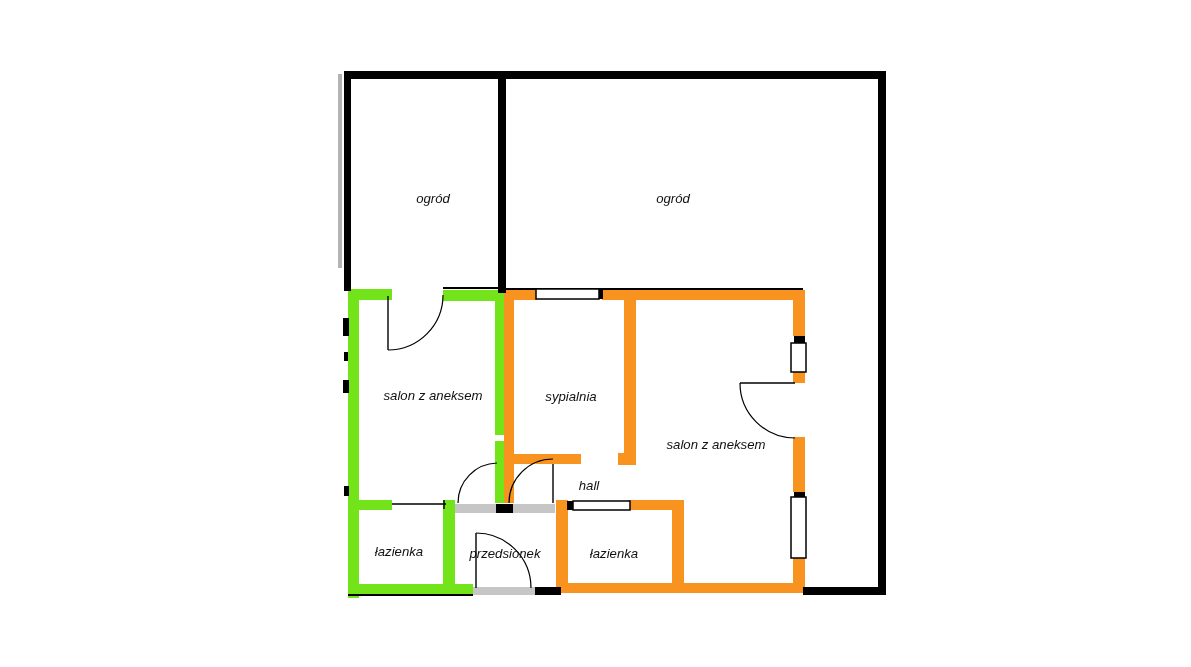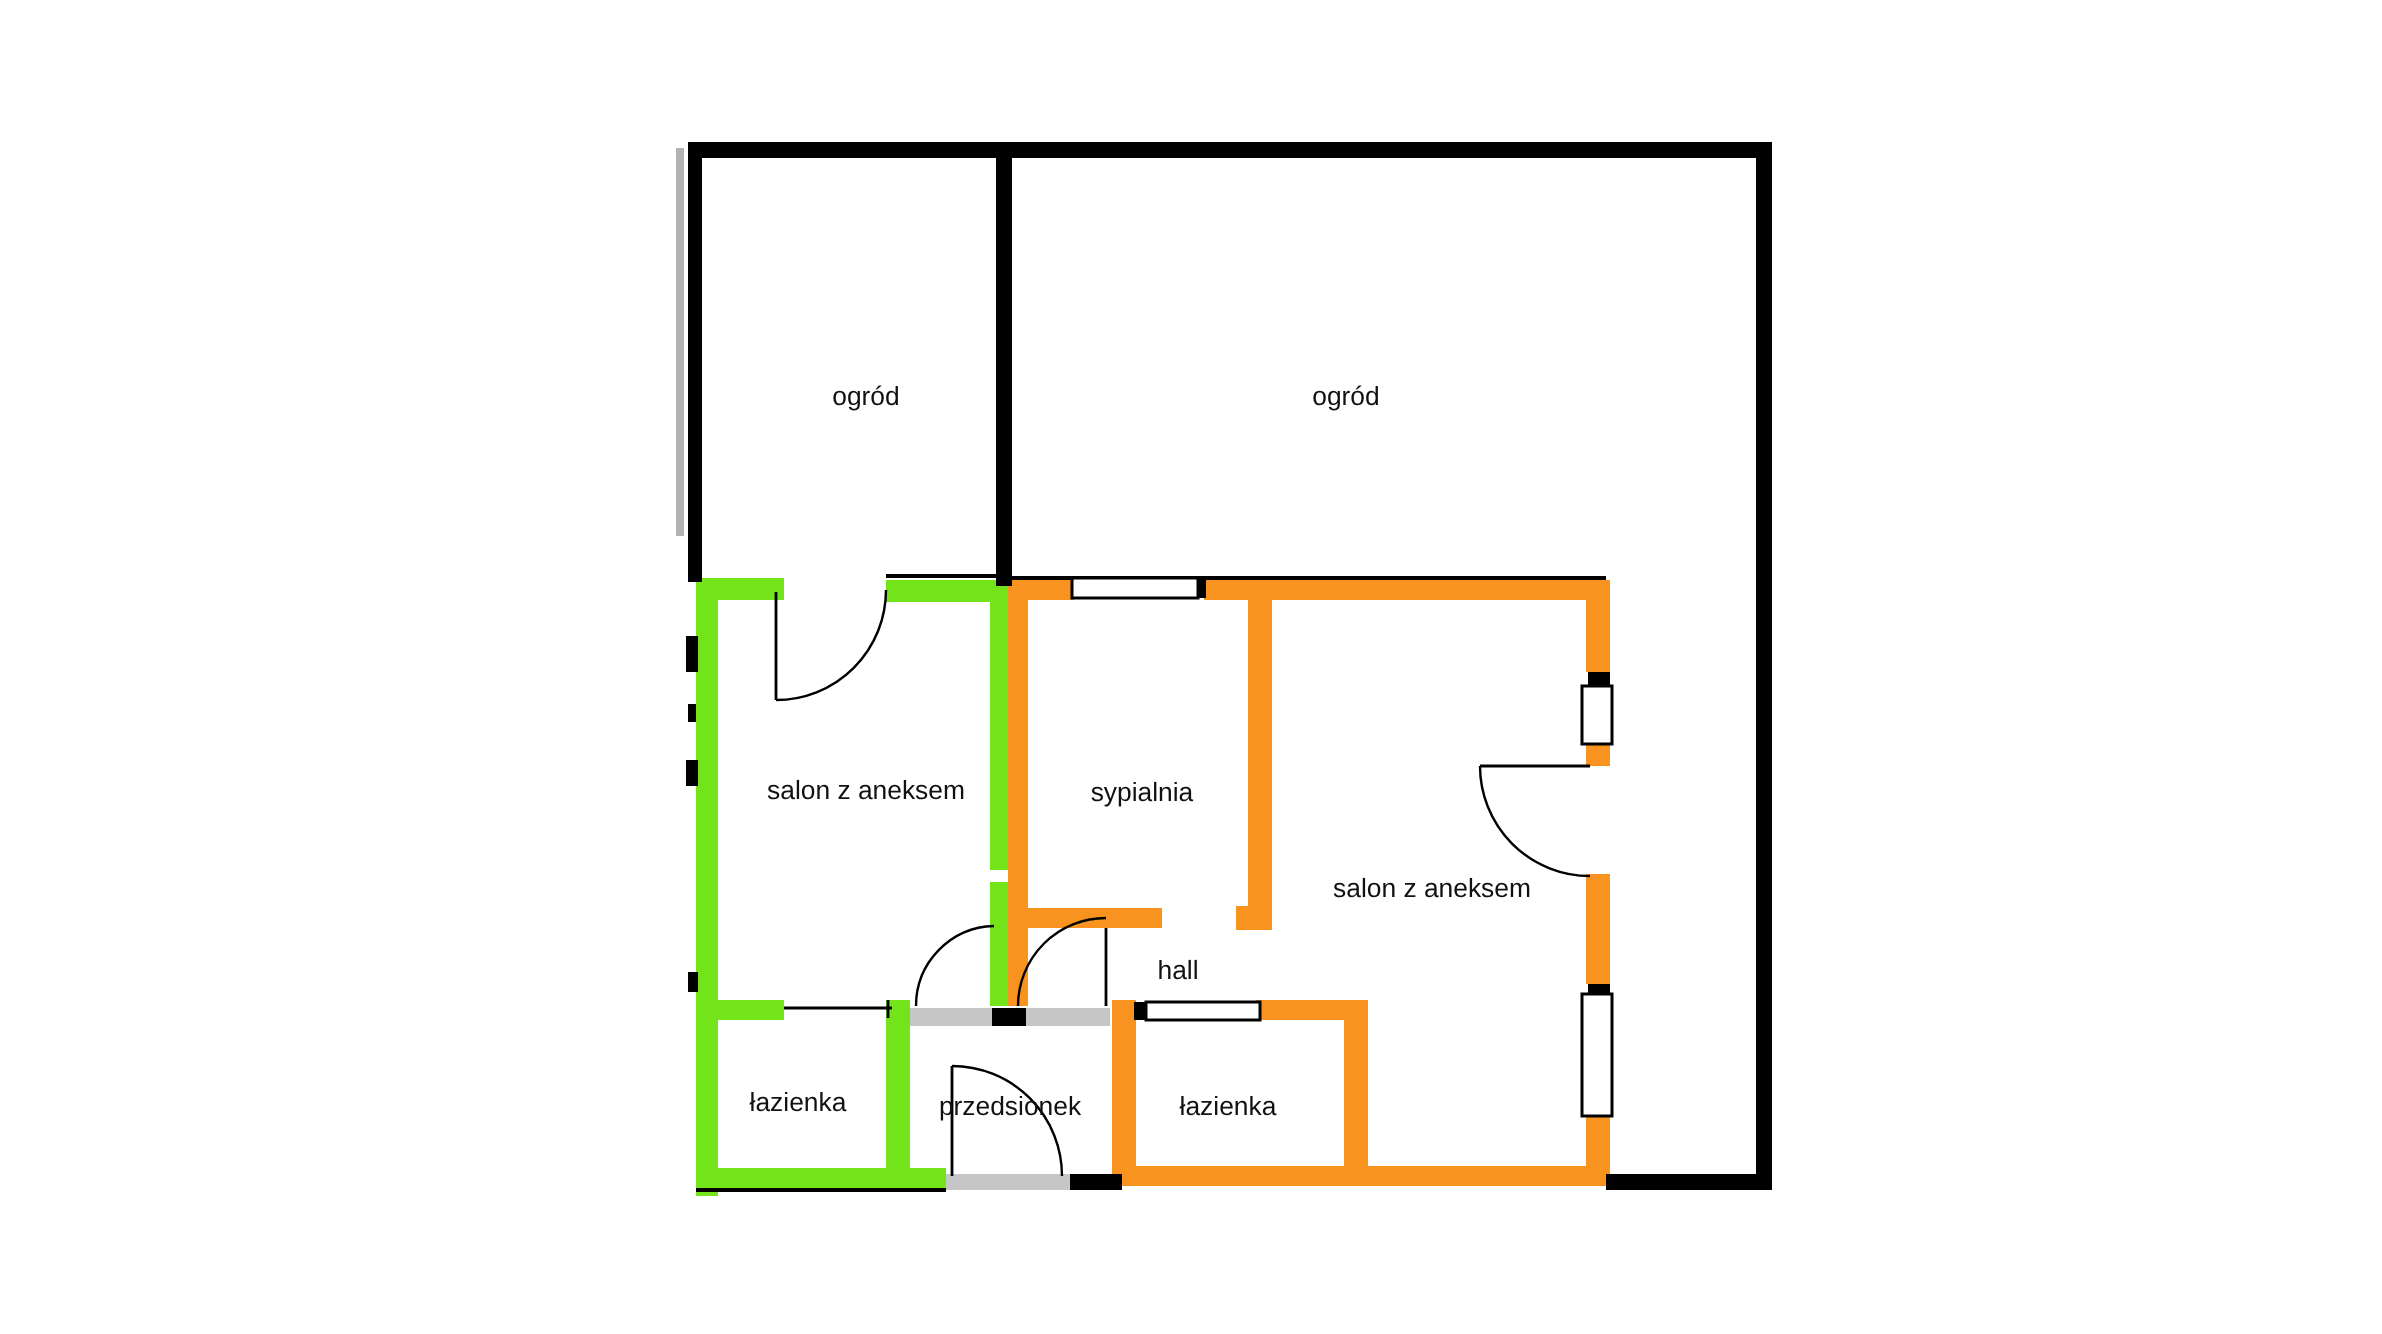--- a/index.html
+++ b/index.html
@@ -7,20 +7,21 @@
     padding: 0;
     background: #ffffff;
     font-family: "Liberation Sans", sans-serif;
   }
   #stage {
     position: relative;
     width: 1191px;
     height: 667px;
     background: #ffffff;
     overflow: hidden;
+    font-style: italic;
   }
   #floorplan-svg {
     position: absolute;
     left: 0;
     top: 0;
     width: 1191px;
     height: 667px;
   }
   text.room-label {
     font-family: "Liberation Sans", sans-serif;

